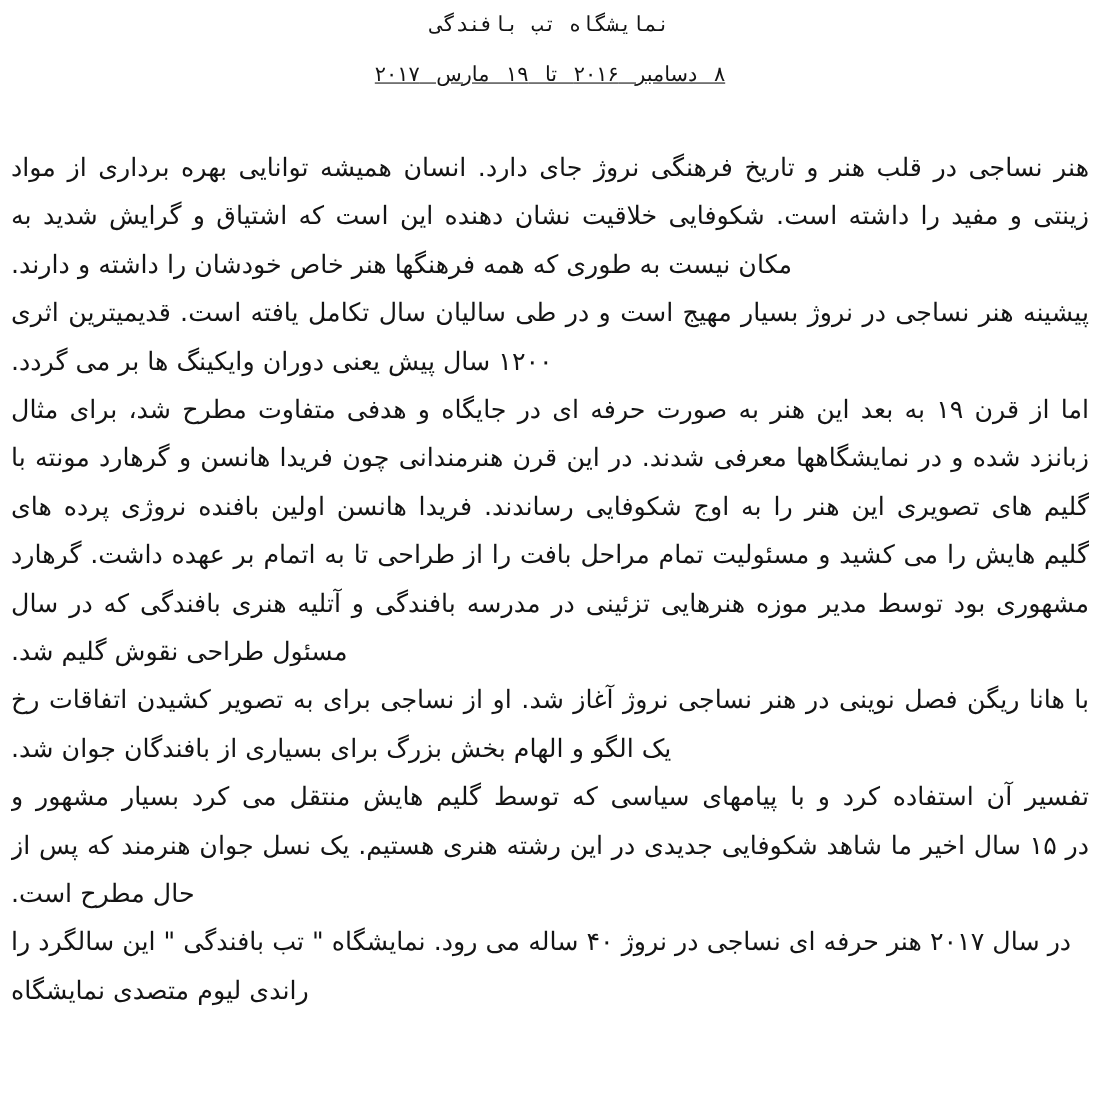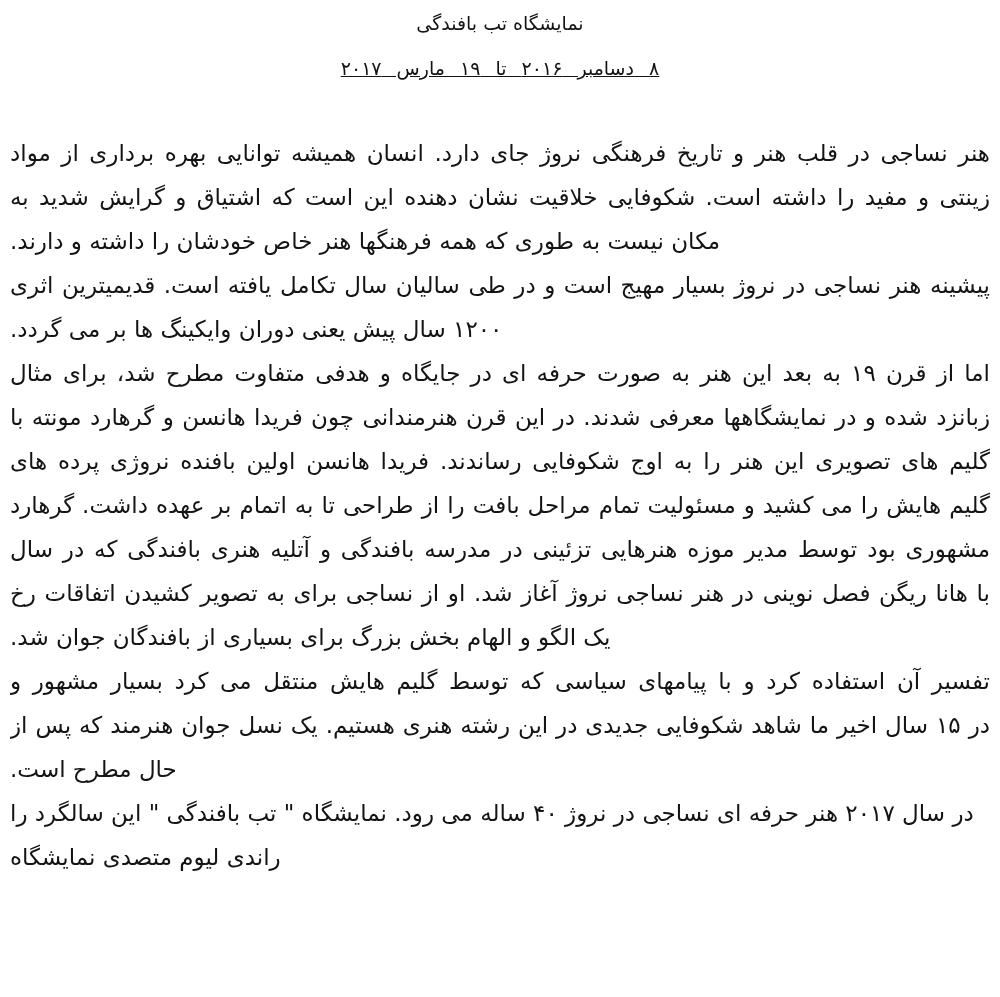--- a/index.html
+++ b/index.html
@@ -17,20 +17,21 @@
     direction: rtl;
     font-family: "DejaVu Sans", sans-serif;
     padding: 6px 10px 0 10px;
     overflow: hidden;
   }
   .doc-title {
     text-align: center;
     font-size: 19px;
     line-height: 30px;
     margin-top: 2px;
+    font-family: Liberation Mono, monospace;
   }
   .doc-date {
     text-align: center;
     font-size: 19px;
     line-height: 30px;
     margin-top: 15px;
     word-spacing: 9px;
     text-decoration: underline;
   }
   .article {
@@ -69,20 +70,21 @@
     <div class="line end">مکان نیست به طوری که همه فرهنگها هنر خاص خودشان را داشته و دارند.</div>
 
     <div class="line fill">پیشینه هنر نساجی در نروژ بسیار مهیج است و در طی سالیان سال تکامل یافته است. قدیمیترین اثری که تا کنون یافت شده به</div>
     <div class="line end">۱۲۰۰ سال پیش یعنی دوران وایکینگ ها بر می گردد.</div>
 
     <div class="line fill">اما از قرن ۱۹ به بعد این هنر به صورت حرفه ای در جایگاه و هدفی متفاوت مطرح شد، برای مثال برخی از آنها در تاریخ هنر</div>
     <div class="line fill">زبانزد شده و در نمایشگاهها معرفی شدند. در این قرن هنرمندانی چون فریدا هانسن و گرهارد مونته با تحول در هنر نساجی و</div>
     <div class="line fill">گلیم های تصویری این هنر را به اوج شکوفایی رساندند. فریدا هانسن اولین بافنده نروژی پرده های نگارین بود که خودش طرح</div>
     <div class="line fill">گلیم هایش را می کشید و مسئولیت تمام مراحل بافت را از طراحی تا به اتمام بر عهده داشت. گرهارد مونته که در آن زمان نقاش</div>
     <div class="line fill">مشهوری بود توسط مدیر موزه هنرهایی تزئینی در مدرسه بافندگی و آتلیه هنری بافندگی که در سال ۱۹۸۹ تاسیس شده بود،</div>
+    <div class="line end">مسئول طراحی نقوش گلیم شد.</div>
 
     <div class="line fill">با هانا ریگن فصل نوینی در هنر نساجی نروژ آغاز شد. او از نساجی برای به تصویر کشیدن اتفاقات رخ داده در جهان و تعبیر و</div>
     <div class="line end">یک الگو و الهام بخش بزرگ برای بسیاری از بافندگان جوان شد.</div>
     <div class="line fill">تفسیر آن استفاده کرد و با پیامهای سیاسی که توسط گلیم هایش منتقل می کرد بسیار مشهور و محبوب شد به طوریکه تبدیل به</div>
 
     <div class="line fill">در ۱۵ سال اخیر ما شاهد شکوفایی جدیدی در این رشته هنری هستیم. یک نسل جوان هنرمند که پس از سال ۱۹۷۰ متولد</div>
     <div class="line end">حال مطرح است.</div>
 
     <div class="line end">در سال ۲۰۱۷ هنر حرفه ای نساجی در نروژ ۴۰ ساله می رود. نمایشگاه " تب بافندگی " این سالگرد را گرامی می دارد.</div>
 

